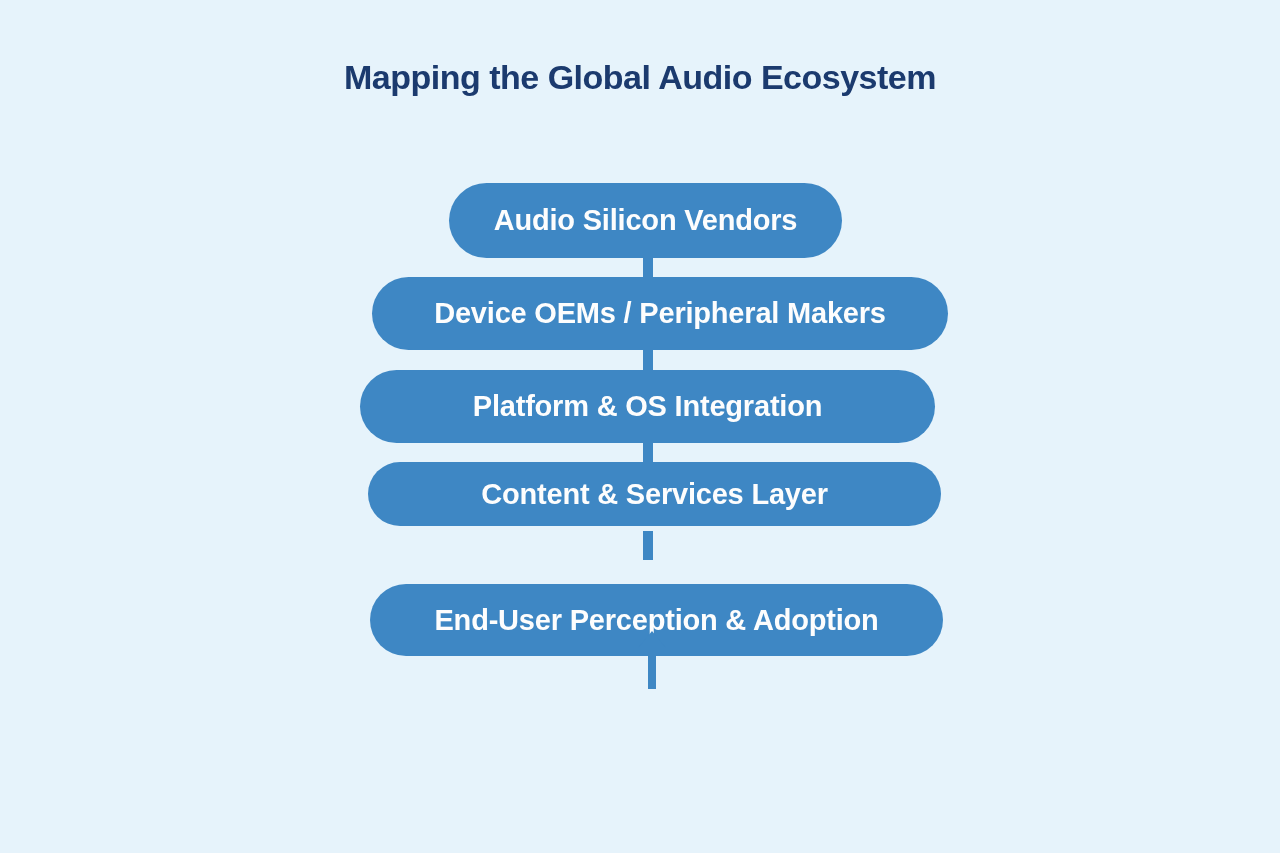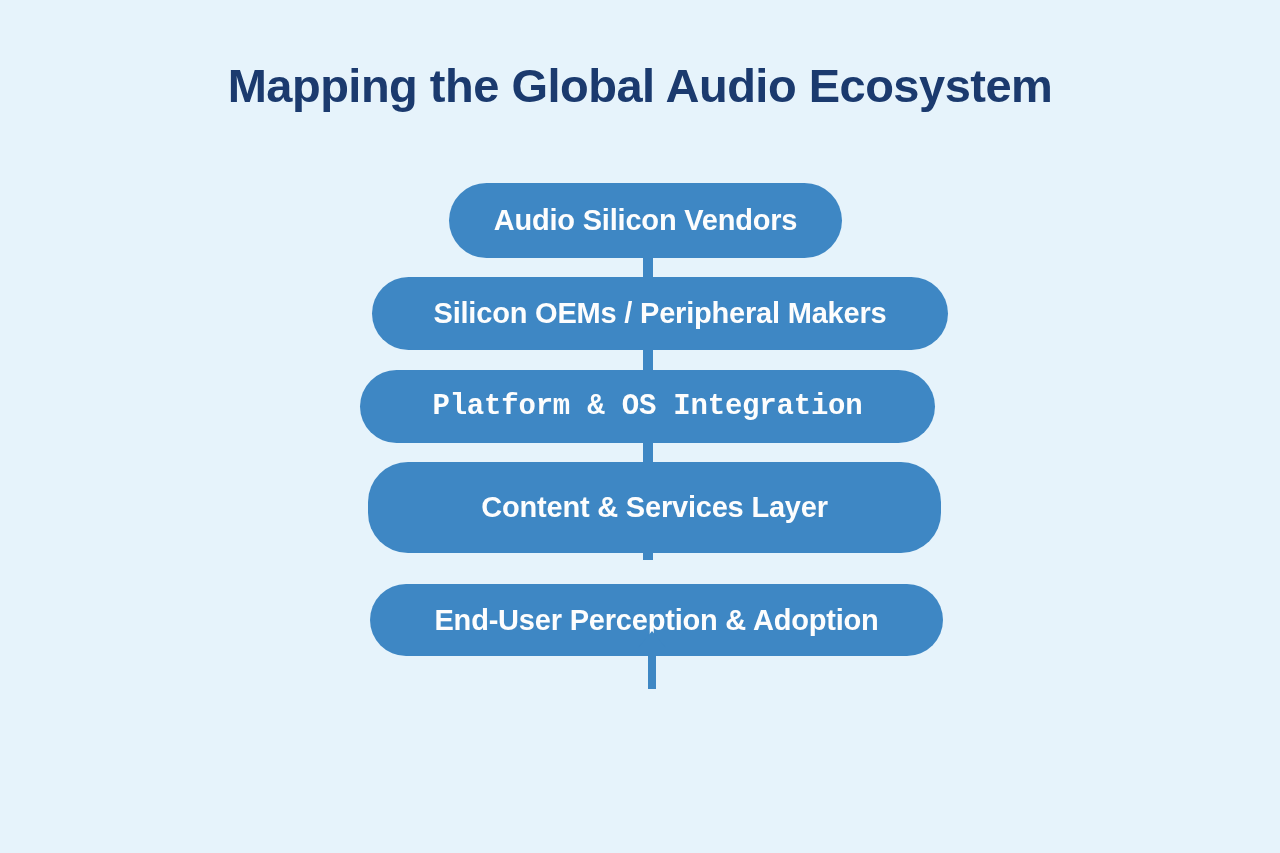--- a/index.html
+++ b/index.html
@@ -18,42 +18,42 @@
     position: relative;
     width: 1280px; height: 853px;
     background: var(--background);
     overflow: hidden;
   }
   .title {
     position: absolute;
     top: 58px; left: 0;
     width: 100%;
     text-align: center;
-    font-size: 47px;
+    font-size: 34px;
     font-weight: 700;
     letter-spacing: -0.5px;
     color: var(--title-text);
   }
   .pill {
     position: absolute;
     background: var(--node-fill);
     border-radius: 40px;
     color: var(--node-text);
     display: flex;
     align-items: center;
     justify-content: center;
     font-size: 29px;
     font-weight: 700;
     letter-spacing: -0.2px;
     white-space: nowrap;
   }
   .pill-1 { left: 449px; top: 183px; width: 393px; height: 75px; }
   .pill-2 { left: 372px; top: 277px; width: 576px; height: 73px; }
-  .pill-3 { left: 360px; top: 370px; width: 575px; height: 73px; font-family: Liberation Mono, monospace; }
-  .pill-4 { left: 368px; top: 462px; width: 573px; height: 91px; }
+  .pill-3 { left: 360px; top: 370px; width: 575px; height: 73px; }
+  .pill-4 { left: 368px; top: 462px; width: 573px; height: 64px; }
   .pill-5 { left: 370px; top: 584px; width: 573px; height: 72px; }
   .pill-6 { left: 372px; top: 689px; width: 575px; height: 75px; }
   .connector {
     position: absolute;
     left: 643px;
     width: 10px;
     background: var(--connector);
   }
   .c-1 { top: 254px; height: 27px; }
   .c-2 { top: 346px; height: 28px; }
@@ -82,21 +82,21 @@
 
   <h1 class="title">Mapping the Global Audio Ecosystem</h1>
 
   <div class="pill pill-1">
     <span>Audio Silicon Vendors</span>
   </div>
 
   <div class="connector c-1"></div>
 
   <div class="pill pill-2">
-    <span>Silicon OEMs / Peripheral Makers</span>
+    <span>Device OEMs / Peripheral Makers</span>
   </div>
 
   <div class="connector c-2"></div>
 
   <div class="pill pill-3">
     <span>Platform &amp; OS Integration</span>
   </div>
 
   <div class="connector c-3"></div>
 

